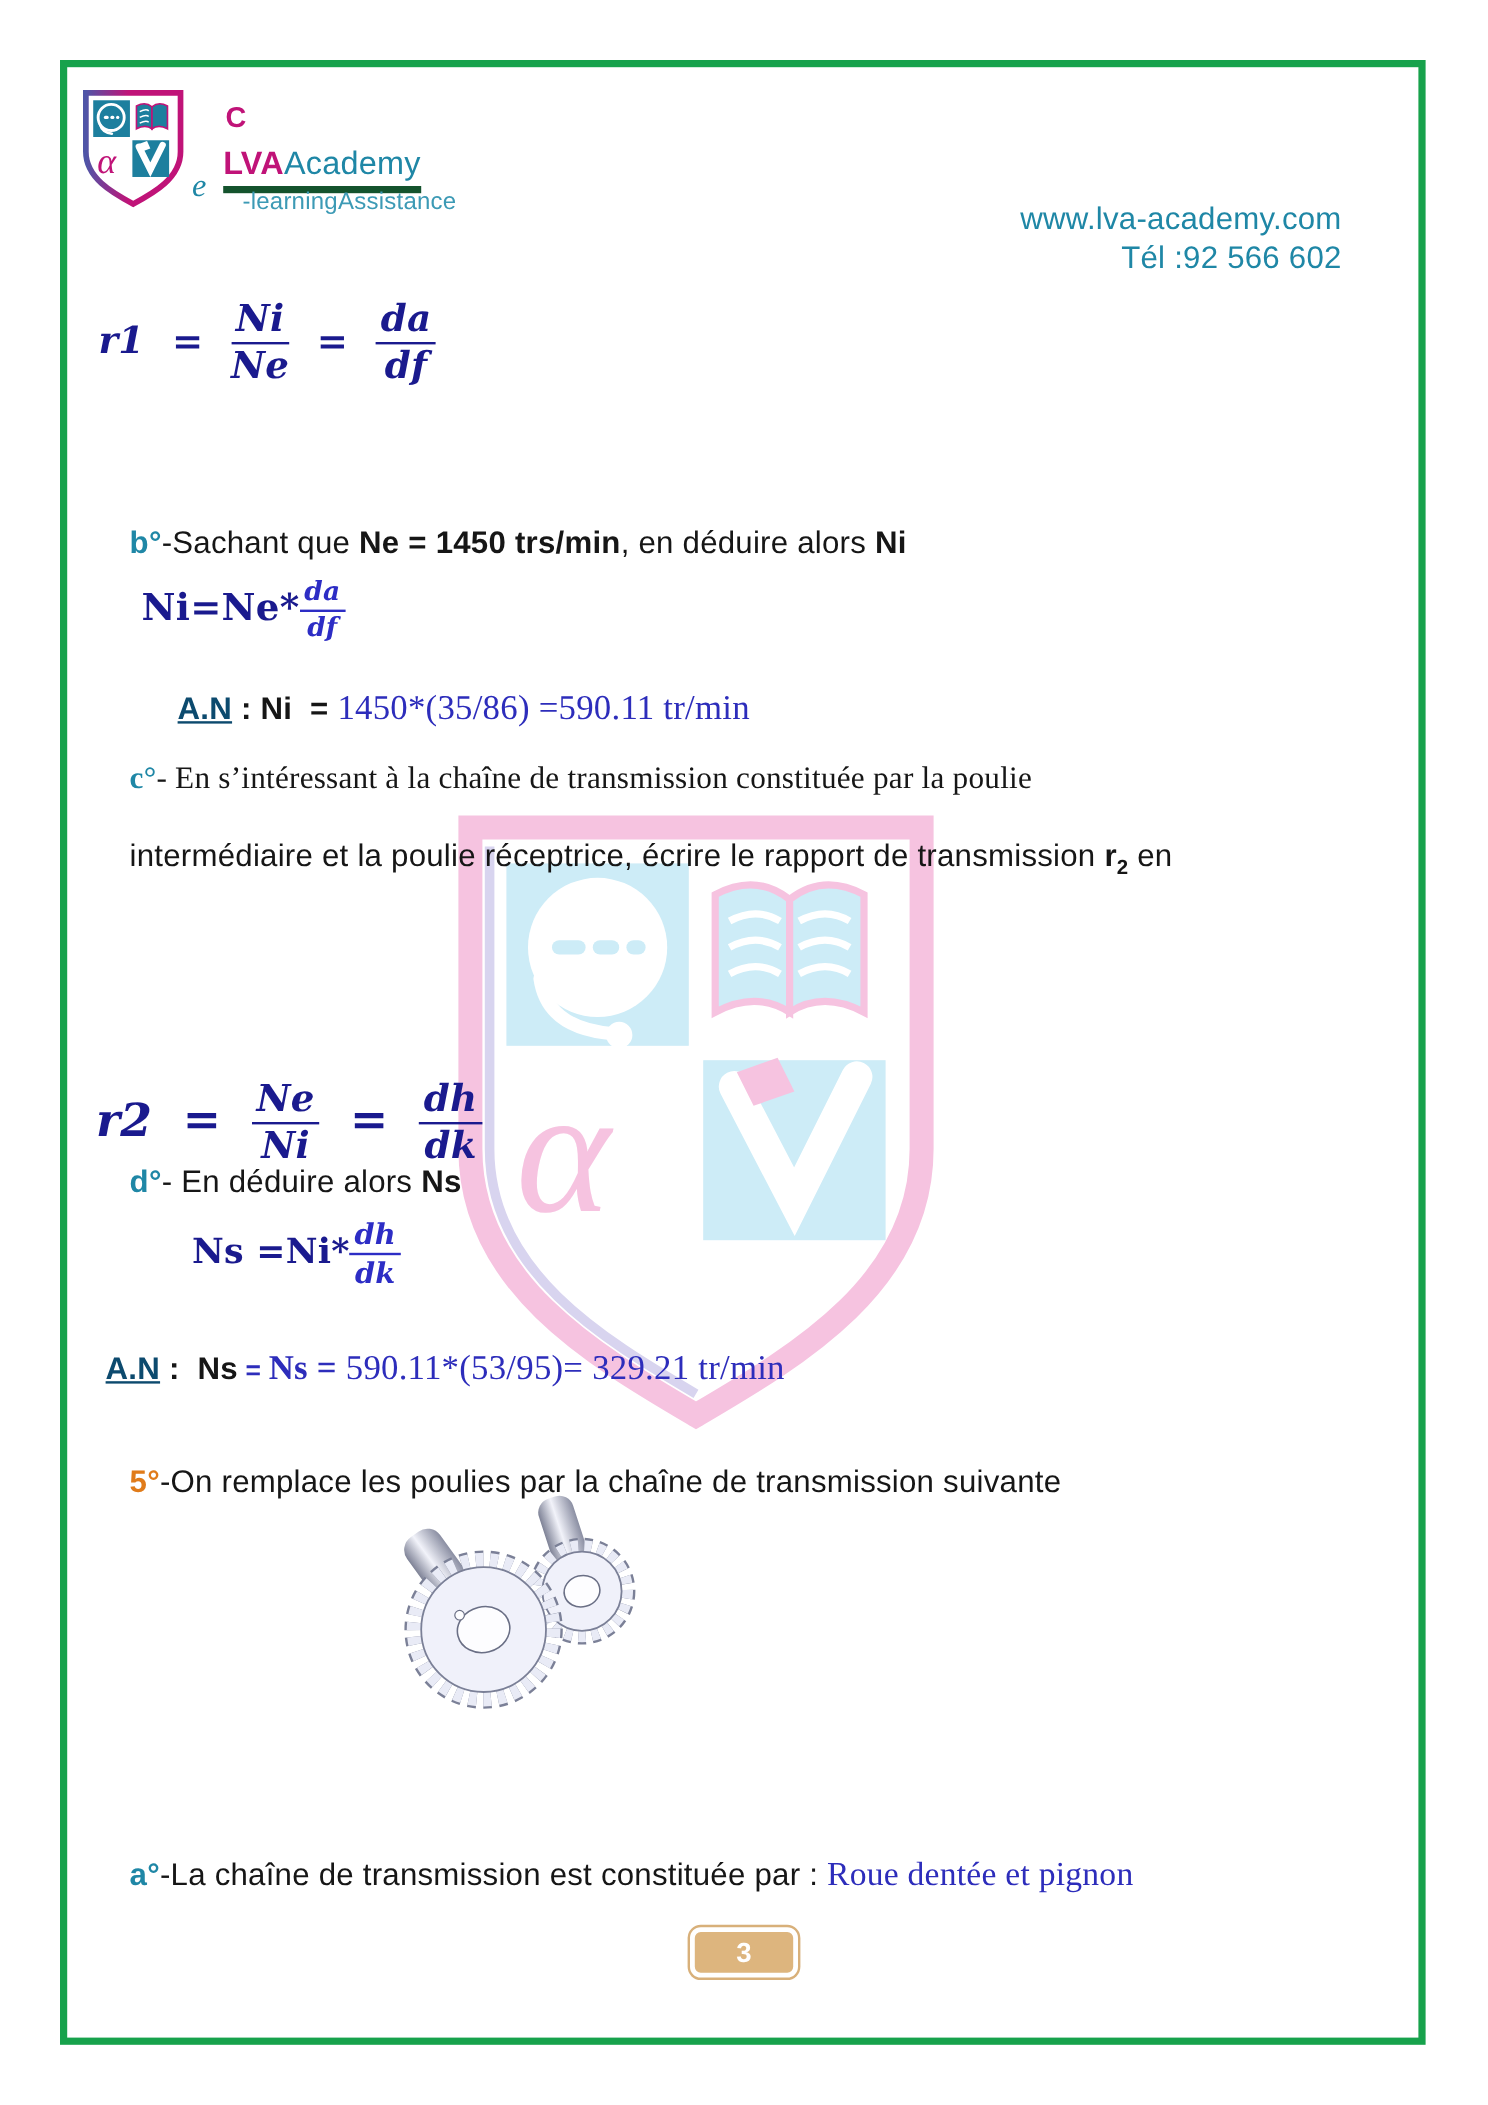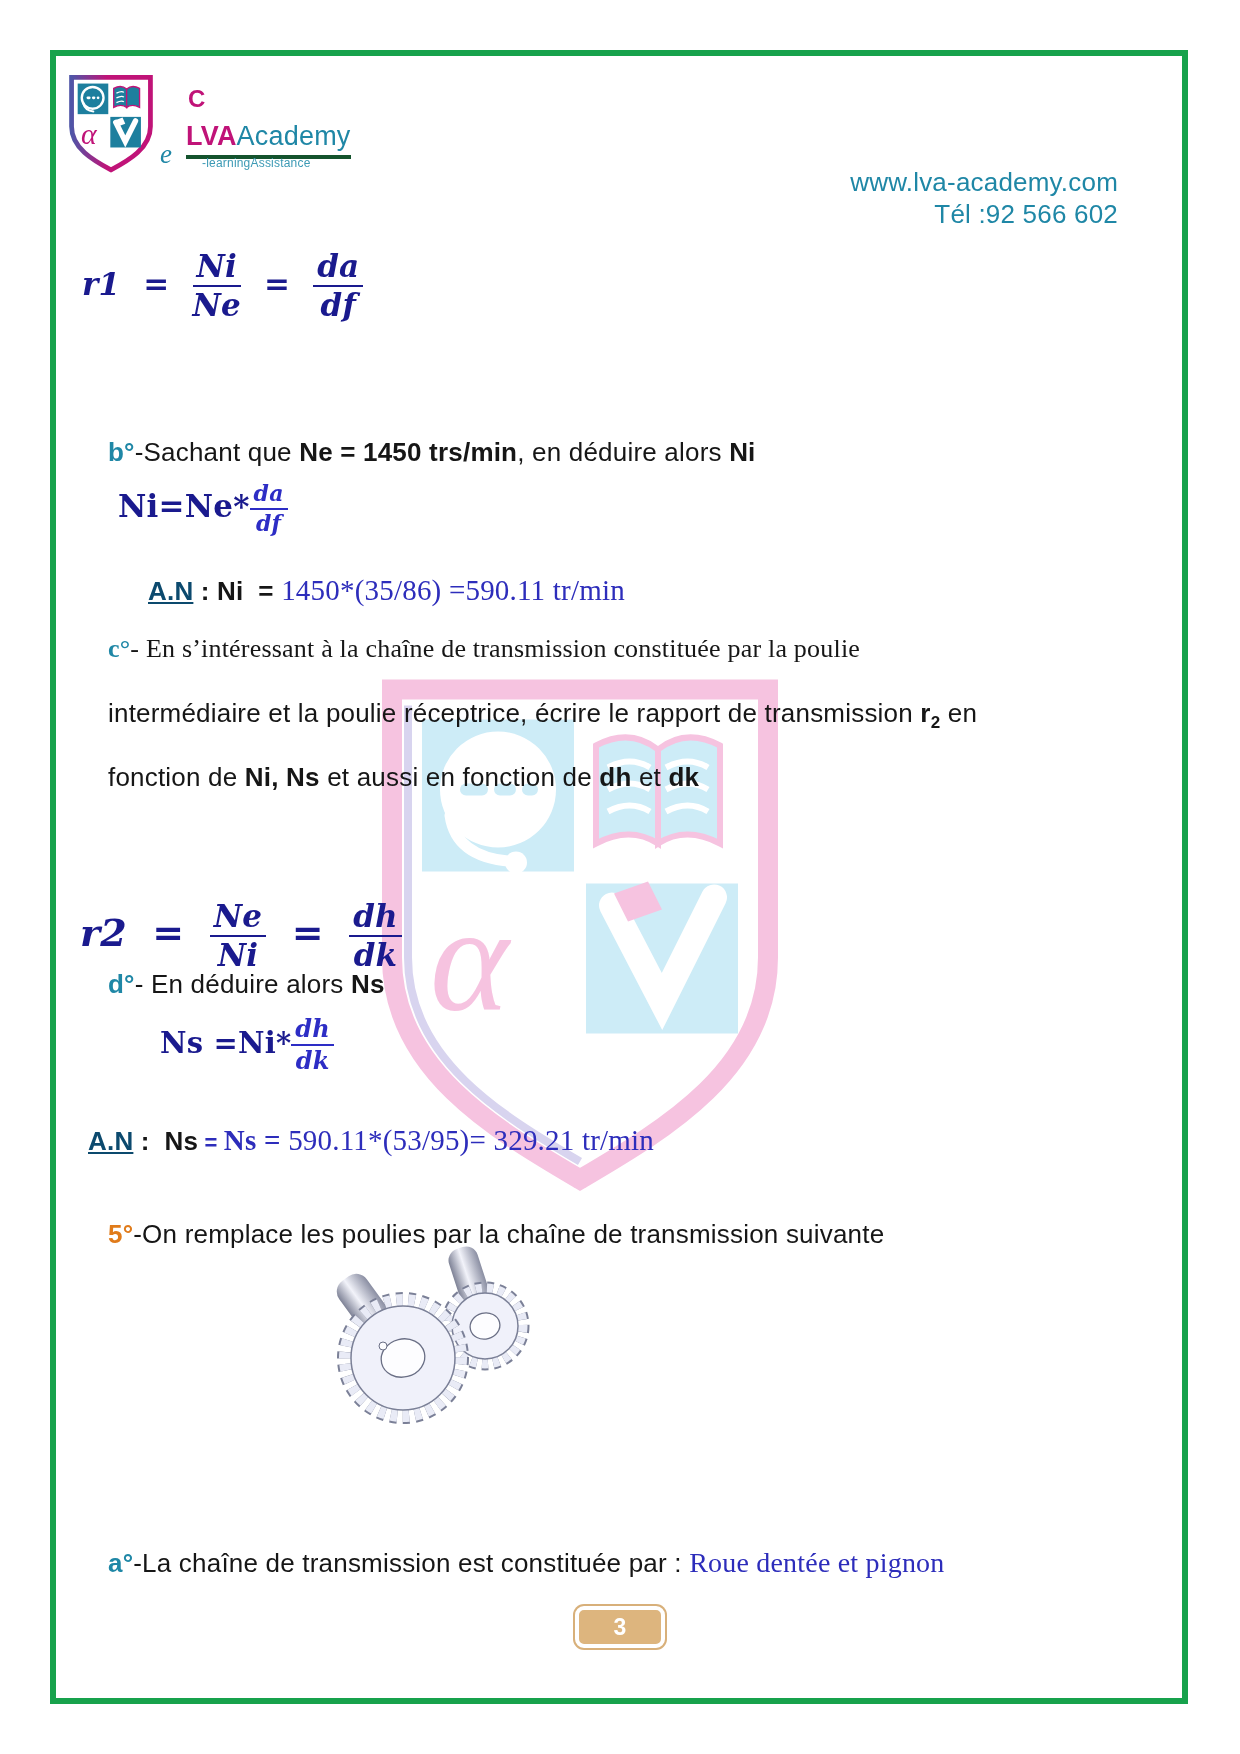--- a/index.html
+++ b/index.html
@@ -15,22 +15,22 @@
   .teal{color:#1f87a6;}
   .pink{color:#c01378;}
   .math-navy{font-family:"DejaVu Serif","Liberation Serif",serif;color:#1a1a8e;font-weight:700;}
   .ital{font-style:italic;}
   .blue-serif{font-family:"Liberation Serif",serif;color:#2d2dbb;}
   .anl{font-weight:700;text-decoration:underline;color:#0c4a6e;}
   .frac{display:inline-block;vertical-align:middle;text-align:center;line-height:1.08;}
   .frac .fn{display:block;border-bottom:2.5px solid currentColor;padding:0 4px 2px;}
   .frac .fd{display:block;padding-top:2px;}
   .eq{margin:0 12px;}
-  .wordmark{font-size:27px;border-bottom:4px solid #14532d;padding-bottom:1px;}
-  .tagline{font-size:12px;color:#3c9ab5;}
+  .wordmark{font-size:27px;border-bottom:6px solid #14532d;padding-bottom:1px;}
+  .tagline{font-size:20px;color:#3c9ab5;}
   .hdr-right{right:122px;text-align:right;font-size:26px;color:#1f87a6;}
   .script-e{font-family:"Liberation Serif",serif;font-style:italic;font-size:27px;color:#1f87a6;}
   .pagebox{position:absolute;z-index:2;left:50%;transform:translateX(-50%);top:1606px;
            width:90px;height:42px;background:#ddb57e;border:4px solid #ffffff;
            box-shadow:0 0 0 2px #d8b07a;border-radius:9px;box-sizing:border-box;
            display:flex;align-items:center;justify-content:center;
            color:#ffffff;font-weight:700;font-size:23px;}
   .wm{position:absolute;left:330px;top:655px;width:500px;height:550px;z-index:0;}
   .gears{position:absolute;left:318px;top:1238px;width:230px;height:195px;z-index:2;}
 </style>
@@ -117,23 +117,20 @@
   <div class="t" style="left:148px;top:572px;">
     <span class="anl">A.N</span><span class="bold"> : </span><span class="bold">Ni</span><span class="bold" style="white-space:pre;">  = </span><span class="blue-serif" style="font-size:29px;">1450*(35/86) =590.11 tr/min</span>
   </div>
 
   <div class="t" style="left:108px;top:633px;font-family:Liberation Serif, serif;">
     <span class="mk">c°</span><span>- En s’intéressant à la chaîne de transmission constituée par la poulie</span>
   </div>
   <div class="t" style="left:108px;top:697px;">
     <span>intermédiaire et la poulie réceptrice, écrire le rapport de transmission </span><span class="bold"><span>r</span><sub style="font-size:17px;">2</sub></span><span> en</span>
   </div>
-  <div class="t" style="left:108px;top:761px;">
-    <span>fonction de </span><span class="bold">Ni, Ns</span><span> et aussi en fonction de </span><span class="bold">dh</span><span> et </span><span class="bold">dk</span>
-  </div>
 
   <div class="t math-navy ital" style="left:80px;top:872px;font-size:38px;margin-top:28px;">
     <span>r2</span>
     <span class="eq">=</span>
     <span class="frac" style="font-size:31px;"><span class="fn">Ne</span><span class="fd">Ni</span></span>
     <span class="eq">=</span>
     <span class="frac" style="font-size:31px;"><span class="fn">dh</span><span class="fd">dk</span></span>
   </div>
 
   <div class="t" style="left:108px;top:968px;">

